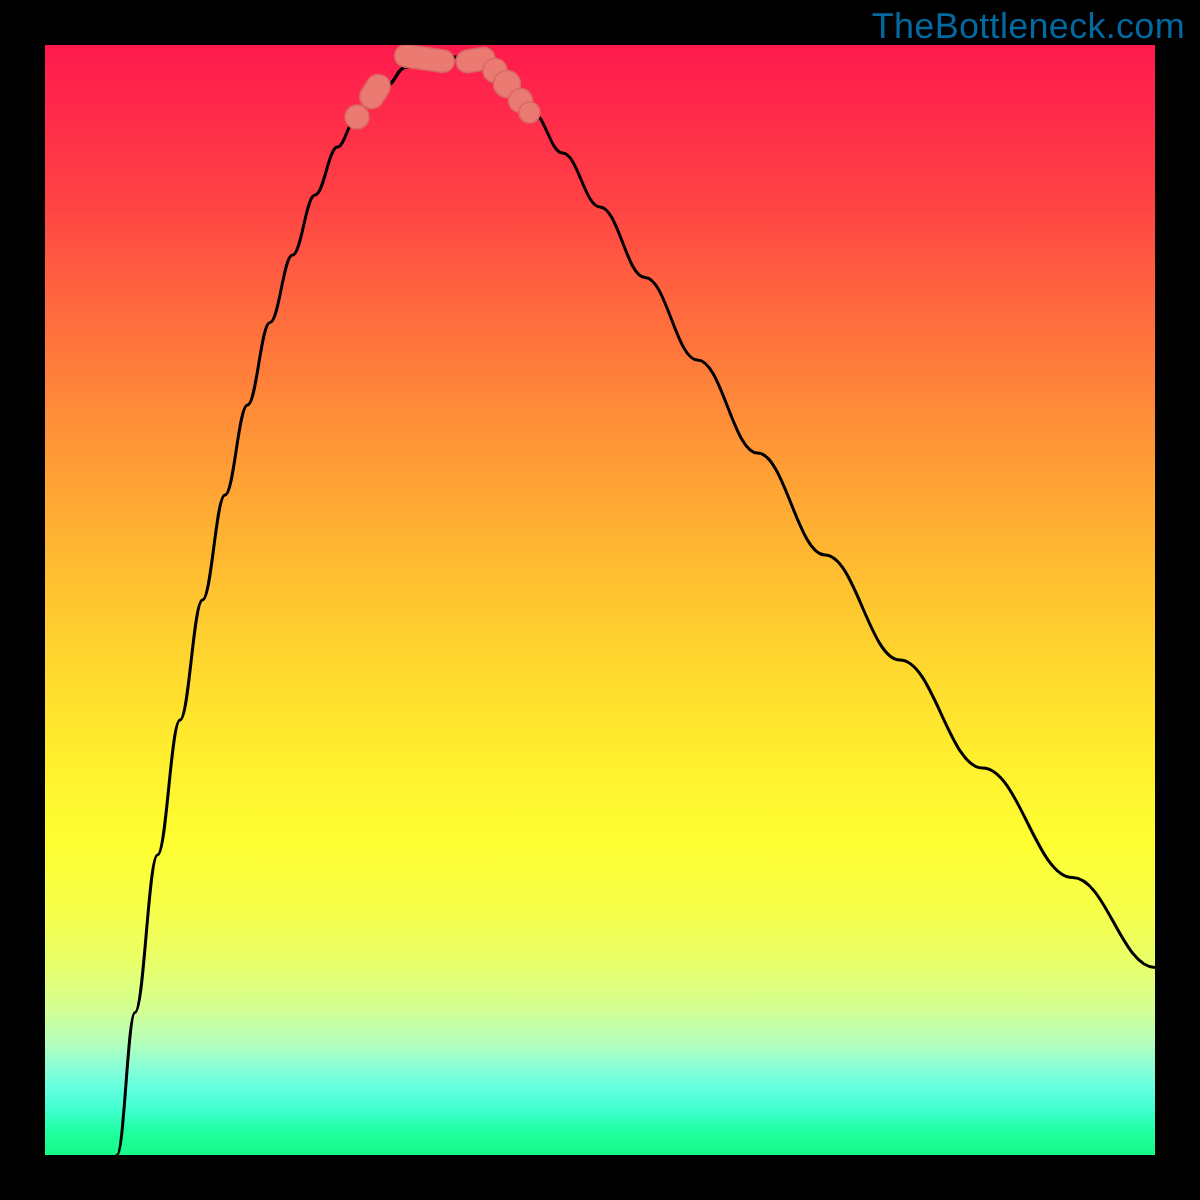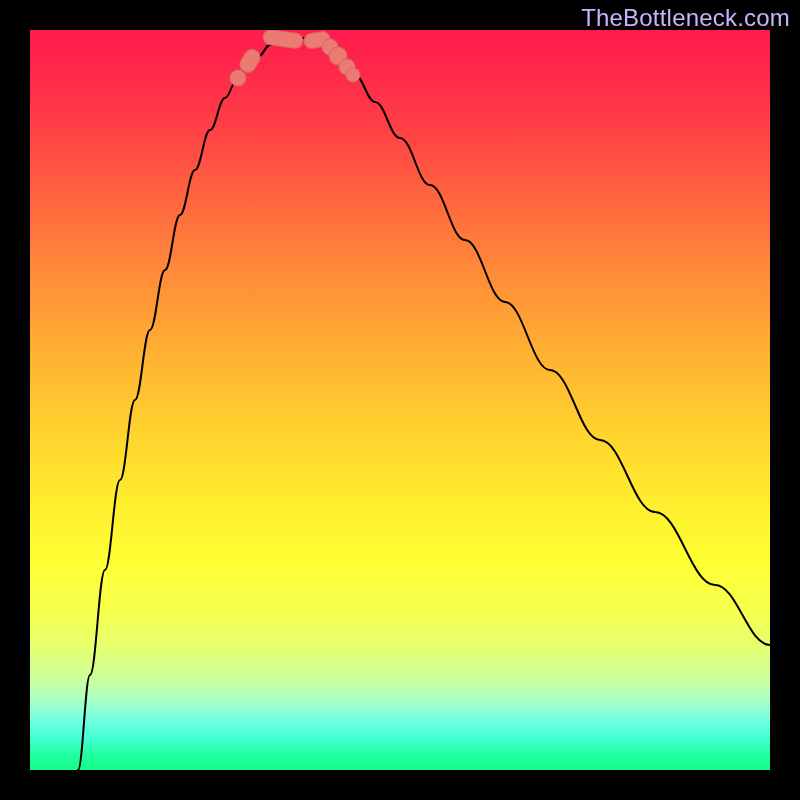--- a/index.html
+++ b/index.html
@@ -49,21 +49,21 @@
     position: absolute;
     left: 0;
     top: 0;
     width: 740px;
     height: 740px;
   }
   .watermark {
     position: absolute;
     top: 4px;
     right: 10px;
-    color: #c4b5fd;
+    color: #0369a1;
     font-size: 24px;
     font-weight: 500;
     letter-spacing: 0.2px;
   }
 </style>
 </head>
 <body>
 
 <div class="frame">
   <div class="plot">

